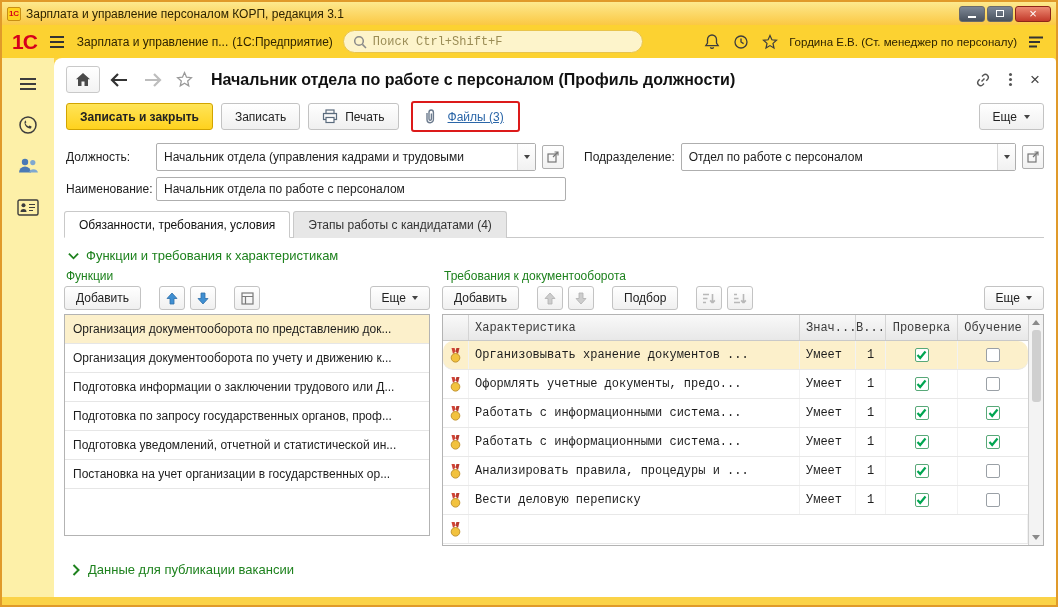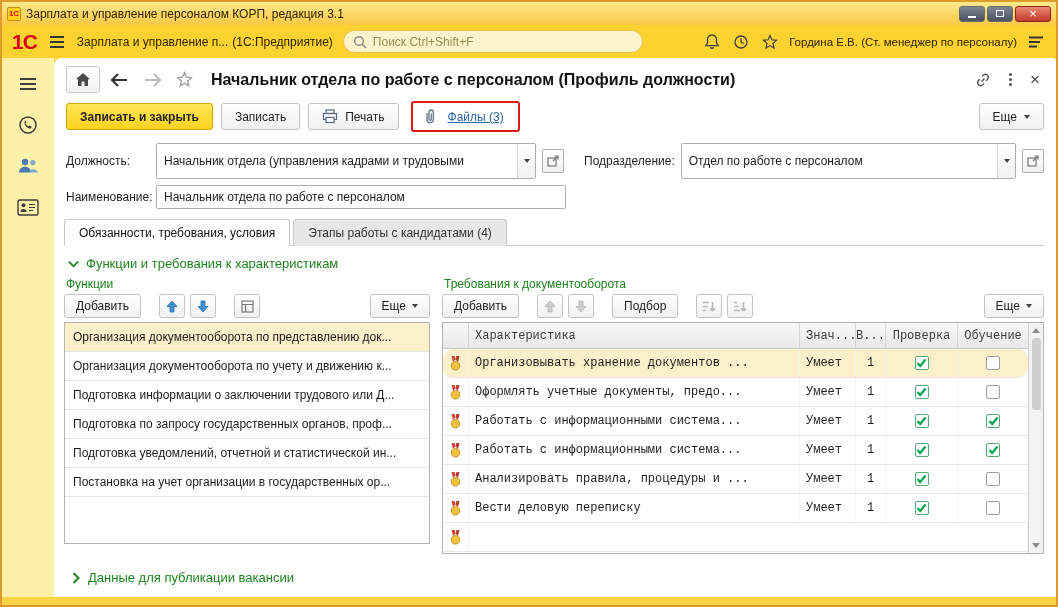--- a/index.html
+++ b/index.html
@@ -18,21 +18,21 @@
   .win-btn .max-glyph { width:8px; height:7px; border:1.5px solid #fff; }
   .win-btn.close { width:36px; background:linear-gradient(#ec8a72,#c2392a); border-color:#8d2418; font-size:13px; }
 
   
   .appbar { height:33px; background:#fcd231; display:flex; align-items:center; padding:0 10px; gap:10px; flex:none; }
   .logo-1c { color:#d6001c; font-weight:bold; font-size:21px; line-height:1; letter-spacing:-1px; }
   .icon-flat { background:none; border:none; display:inline-flex; align-items:center; justify-content:center; padding:2px; }
   .appbar-title { font-size:12px; color:#2e2300; white-space:nowrap; }
   .appbar-title .kind { margin-left:4px; }
   .searchbox { width:300px; height:23px; background:#fdf4cb; border:1px solid #e8c44d; border-radius:12px; display:flex; align-items:center; padding:0 9px; gap:6px; }
-  .searchbox input { border:none; background:transparent; outline:none; flex:1; font-family:Liberation Sans, sans-serif; font-size:12px; color:#8b5cf6; }
+  .searchbox input { border:none; background:transparent; outline:none; flex:1; font-family:Liberation Mono, monospace; font-size:12px; color:#8b5cf6; }
   .searchbox input::placeholder { color:#9a8c55; }
   .appbar-right { margin-left:auto; display:flex; align-items:center; gap:9px; }
   .username { font-size:11.5px; color:#2e2300; white-space:nowrap; }
   .dots-v { display:flex; flex-direction:column; gap:2px; }
   .dots-v i { width:3px; height:3px; border-radius:50%; background:#555; }
 
   
   .body { flex:1; display:flex; padding-bottom:8px; min-height:0; }
   .sidebar { width:52px; background:#fdf0a8; display:flex; flex-direction:column; align-items:center; padding-top:14px; gap:17px; flex:none; }
   .side-btn { background:none; border:none; display:flex; align-items:center; justify-content:center; width:30px; height:24px; }
@@ -53,21 +53,21 @@
   .btn.primary { background:linear-gradient(#ffe458,#ffd21e); border-color:#d2a400; font-weight:bold; }
   .caret { width:0; height:0; border-left:3.5px solid transparent; border-right:3.5px solid transparent; border-top:4.5px solid #444; display:inline-block; }
   .files-group { border:2px solid #dc1a1a; border-radius:3px; display:flex; align-items:center; gap:9px; padding:3px 14px 3px 8px; margin-left:4px; }
   .files-link { color:#2b66a8; text-decoration:underline; font-size:12px; background:none; border:none; font-family:"Liberation Sans",sans-serif; }
   .more-right { margin-left:auto; }
 
   
   .formrow { display:flex; align-items:center; padding:3px 12px; gap:6px; flex:none; }
   .flabel { width:84px; flex:none; color:#1d1d1d; }
   .flabel.dep { width:auto; margin-left:14px; }
-  .combo { height:36px; border:1px solid #aeaeae; border-radius:2px; display:flex; align-items:stretch; background:#fff; }
+  .combo { height:28px; border:1px solid #aeaeae; border-radius:2px; display:flex; align-items:stretch; background:#fff; }
   .combo input { border:none; outline:none; padding:0 7px; font-family:"Liberation Sans",sans-serif; font-size:12px; color:#1d1d1d; flex:1; min-width:0; background:transparent; }
   .combo .dd { width:18px; border-left:1px solid #d6d6d6; background:linear-gradient(#fff,#f1f1f1); display:flex; align-items:center; justify-content:center; border:none; border-left:1px solid #d6d6d6; }
   .sq-btn { width:22px; height:24px; border:1px solid #aeaeae; border-radius:2px; background:linear-gradient(#fff,#f1f1f1); display:inline-flex; align-items:center; justify-content:center; }
   .combo.w-pos { width:380px; }
   .combo.w-dep { flex:1; }
   .input-plain { height:24px; border:1px solid #aeaeae; border-radius:2px; padding:0 7px; font-family:"Liberation Sans",sans-serif; font-size:12px; color:#1d1d1d; width:410px; }
 
   
   .tabstrip { display:flex; gap:3px; margin:7px 12px 0 10px; border-bottom:1px solid #c9c9c9; align-items:flex-end; flex:none; }
   .tab { height:27px; padding:0 14px; border:1px solid #c9c9c9; border-bottom:none; border-radius:3px 3px 0 0; background:#e7e7e7; display:flex; align-items:center; color:#333; margin-bottom:-1px; font-size:12px; }

